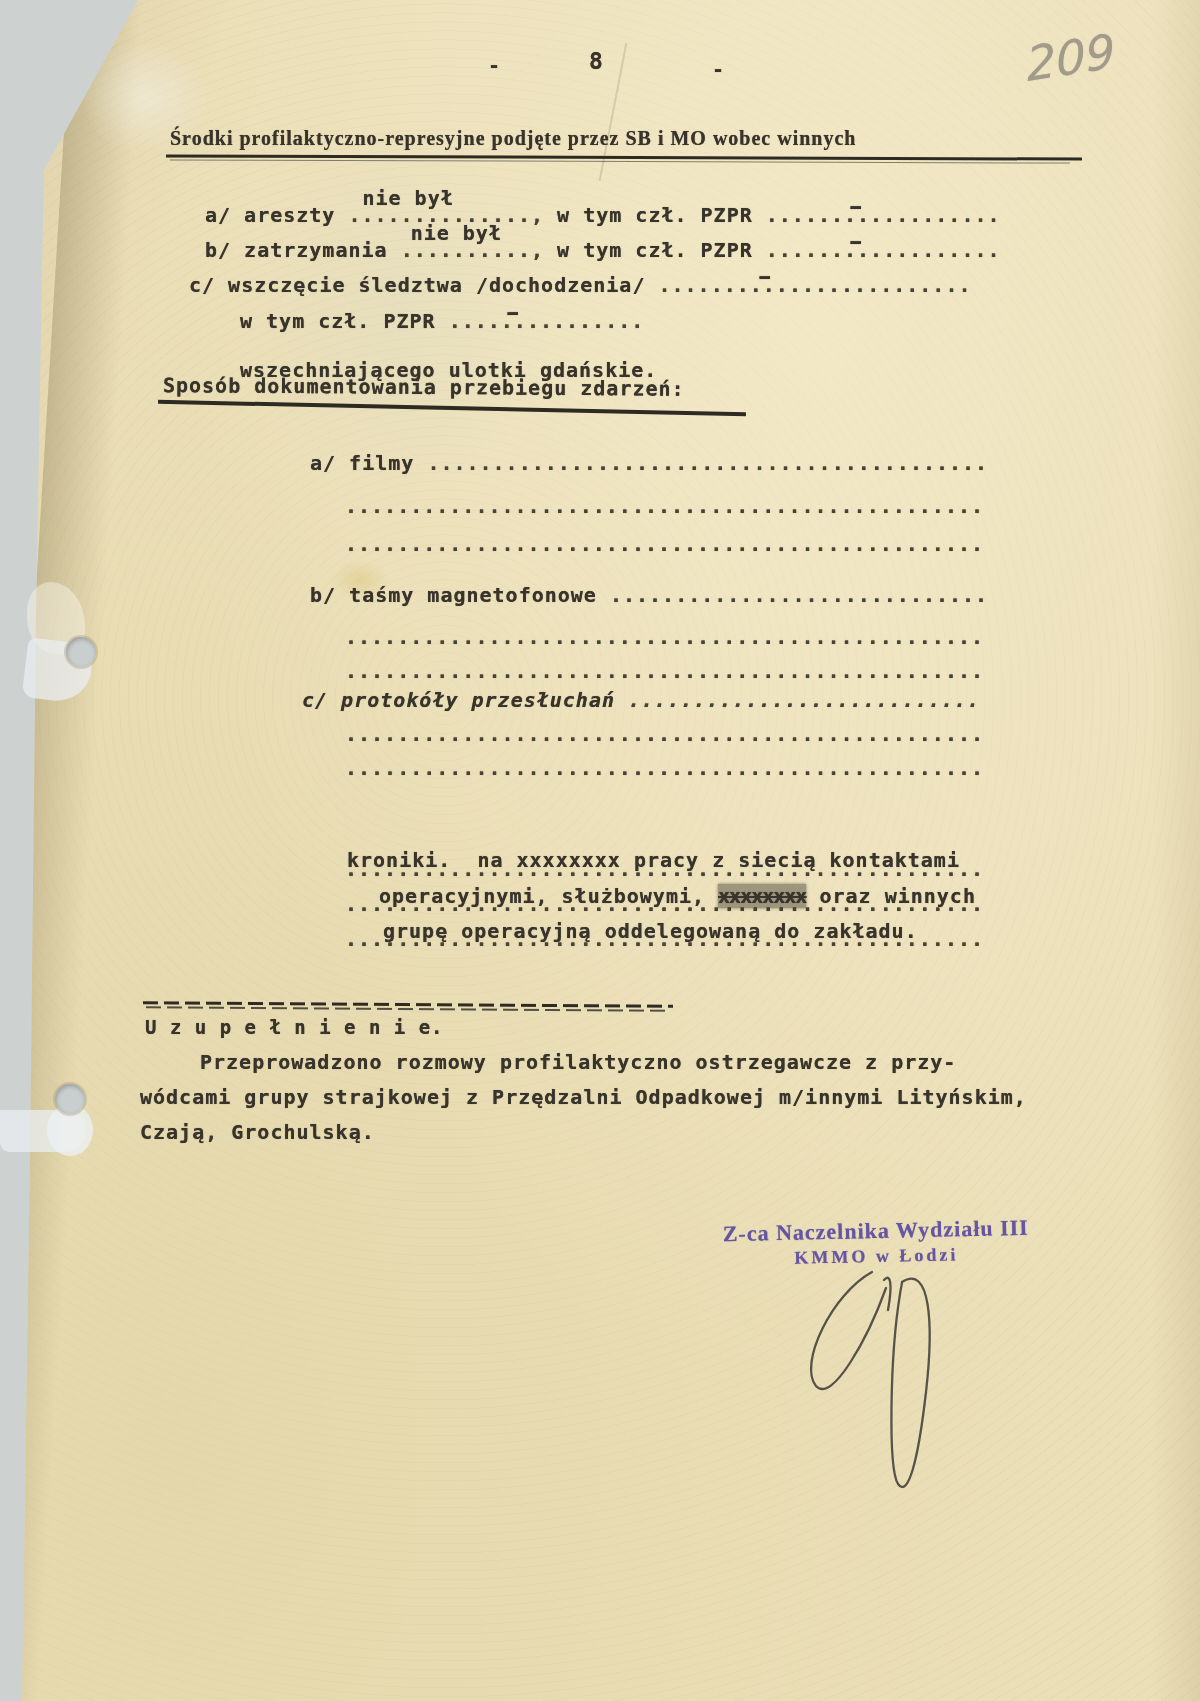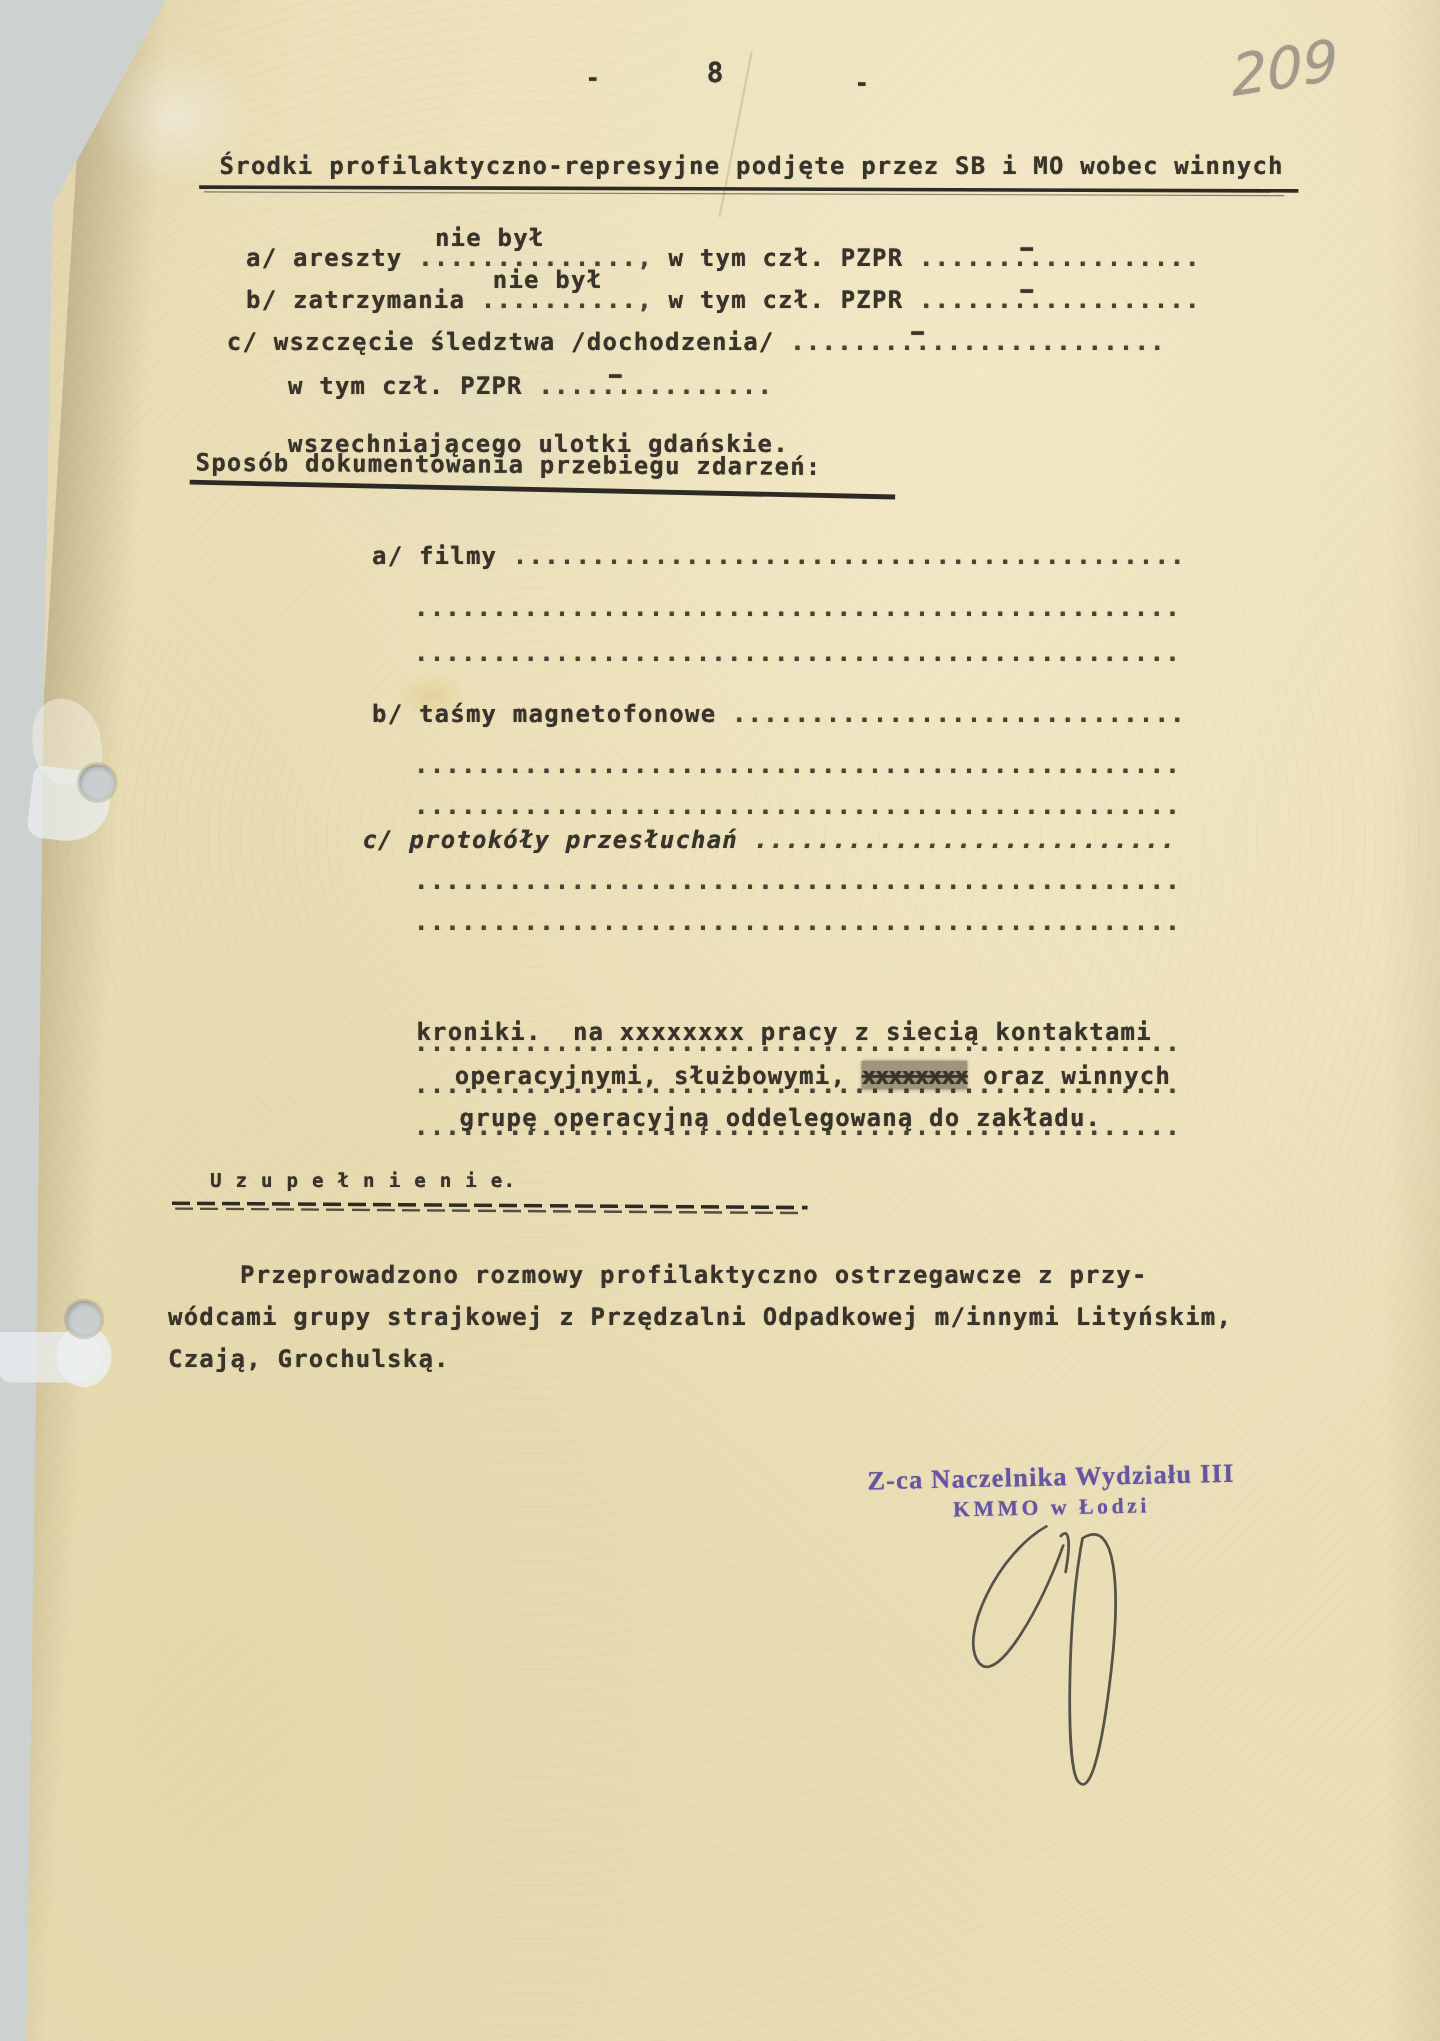--- a/index.html
+++ b/index.html
@@ -101,21 +101,21 @@
     <div class="stain s2"></div>
     <div class="stain s3"></div>
     <div class="fold-mark"></div>
   </div>
 
   <div class="tl" style="left:488px; top:54px;">-</div>
   <div class="tl" style="left:589px; top:50px; font-size:23px;">8</div>
   <div class="tl" style="left:712px; top:58px;">-</div>
   <div class="folio">209</div>
 
-  <div class="tl" style="left:183px; top:127px;">Środki profilaktyczno-represyjne podjęte przez SB i MO wobec winnych</div>
+  <div class="tl" style="left:170px; top:127px;font-family:Liberation Serif, serif;">Środki profilaktyczno-represyjne podjęte przez SB i MO wobec winnych</div>
   <div class="rule" style="left:166px; top:156px; width:916px; height:3px; transform:rotate(.2deg);"></div>
   <div class="rule thin" style="left:170px; top:161px; width:900px; height:1px; transform:rotate(.2deg);"></div>
 
   <div class="tl" style="left:205px; top:204px;"><span>a/ areszty </span><span class="dr"><span class="dots">..............,</span><span class="ans" style="left:14px; top:-17px;">nie był</span></span><span> w tym czł. PZPR </span><span class="dr"><span class="dots">..................</span><span class="ans dash-ans" style="left:36%; top:-9px;">-</span></span></div>
 
   <div class="tl" style="left:205px; top:239px;"><span>b/ zatrzymania </span><span class="dr"><span class="dots">..........,</span><span class="ans" style="left:10px; top:-17px;">nie był</span></span><span> w tym czł. PZPR </span><span class="dr"><span class="dots">..................</span><span class="ans dash-ans" style="left:36%; top:-9px;">-</span></span></div>
 
   <div class="tl" style="left:189px; top:274px;"><span>c/ wszczęcie śledztwa /dochodzenia/ </span><span class="dr"><span class="dots">........................</span><span class="ans dash-ans" style="left:32%; top:-9px;">-</span></span></div>
 
   <div class="tl" style="left:240px; top:310px;"><span>w tym czł. PZPR </span><span class="dr"><span class="dots">...............</span><span class="ans dash-ans" style="left:30%; top:-9px;">-</span></span></div>
@@ -137,21 +137,21 @@
   <div class="tl dots" style="left:345px; top:723px;">.................................................</div>
   <div class="tl dots" style="left:345px; top:757px;">.................................................</div>
 
 
   <div class="tl" style="left:345px; top:858px;"><span class="dr"><span class="dots">.................................................</span><span class="ans" style="left:2px; top:-9px;">kroniki.  na xxxxxxxx pracy z siecią kontaktami</span></span></div>
 
   <div class="tl" style="left:345px; top:893px;"><span class="dr"><span class="dots">.................................................</span><span class="ans" style="left:34px; top:-8px;"><span>operacyjnymi, służbowymi, </span><span class="struck">xxxxxxxx</span><span> oraz winnych</span></span></span></div>
 
   <div class="tl" style="left:345px; top:928px;"><span class="dr"><span class="dots">.................................................</span><span class="ans" style="left:38px; top:-8px;">grupę operacyjną oddelegowaną do zakładu.</span></span></div>
 
-  <div class="tl" style="left:145px; top:973px; font-size:16px;margin-left:30px;">U z u p e ł n i e n i e.</div>
+  <div class="tl" style="left:145px; top:1016px; font-size:19px;">U z u p e ł n i e n i e.</div>
   <div class="dashed-rule" style="left:143px; top:1003px; width:530px; transform:rotate(.4deg);"></div>
   <div class="dashed-rule" style="left:146px; top:1008px; width:524px; height:2px; opacity:.8; transform:rotate(.4deg);"></div>
 
   <div class="tl" style="left:200px; top:1051px;">Przeprowadzono rozmowy profilaktyczno ostrzegawcze z przy-</div>
   <div class="tl" style="left:140px; top:1086px;">wódcami grupy strajkowej z Przędzalni Odpadkowej m/innymi Lityńskim,</div>
   <div class="tl" style="left:140px; top:1121px;">Czają, Grochulską.</div>
 
   <div class="stamp">
     <div class="l1">Z-ca Naczelnika Wydziału III</div>
     <div class="l2">KMMO w Łodzi</div>

